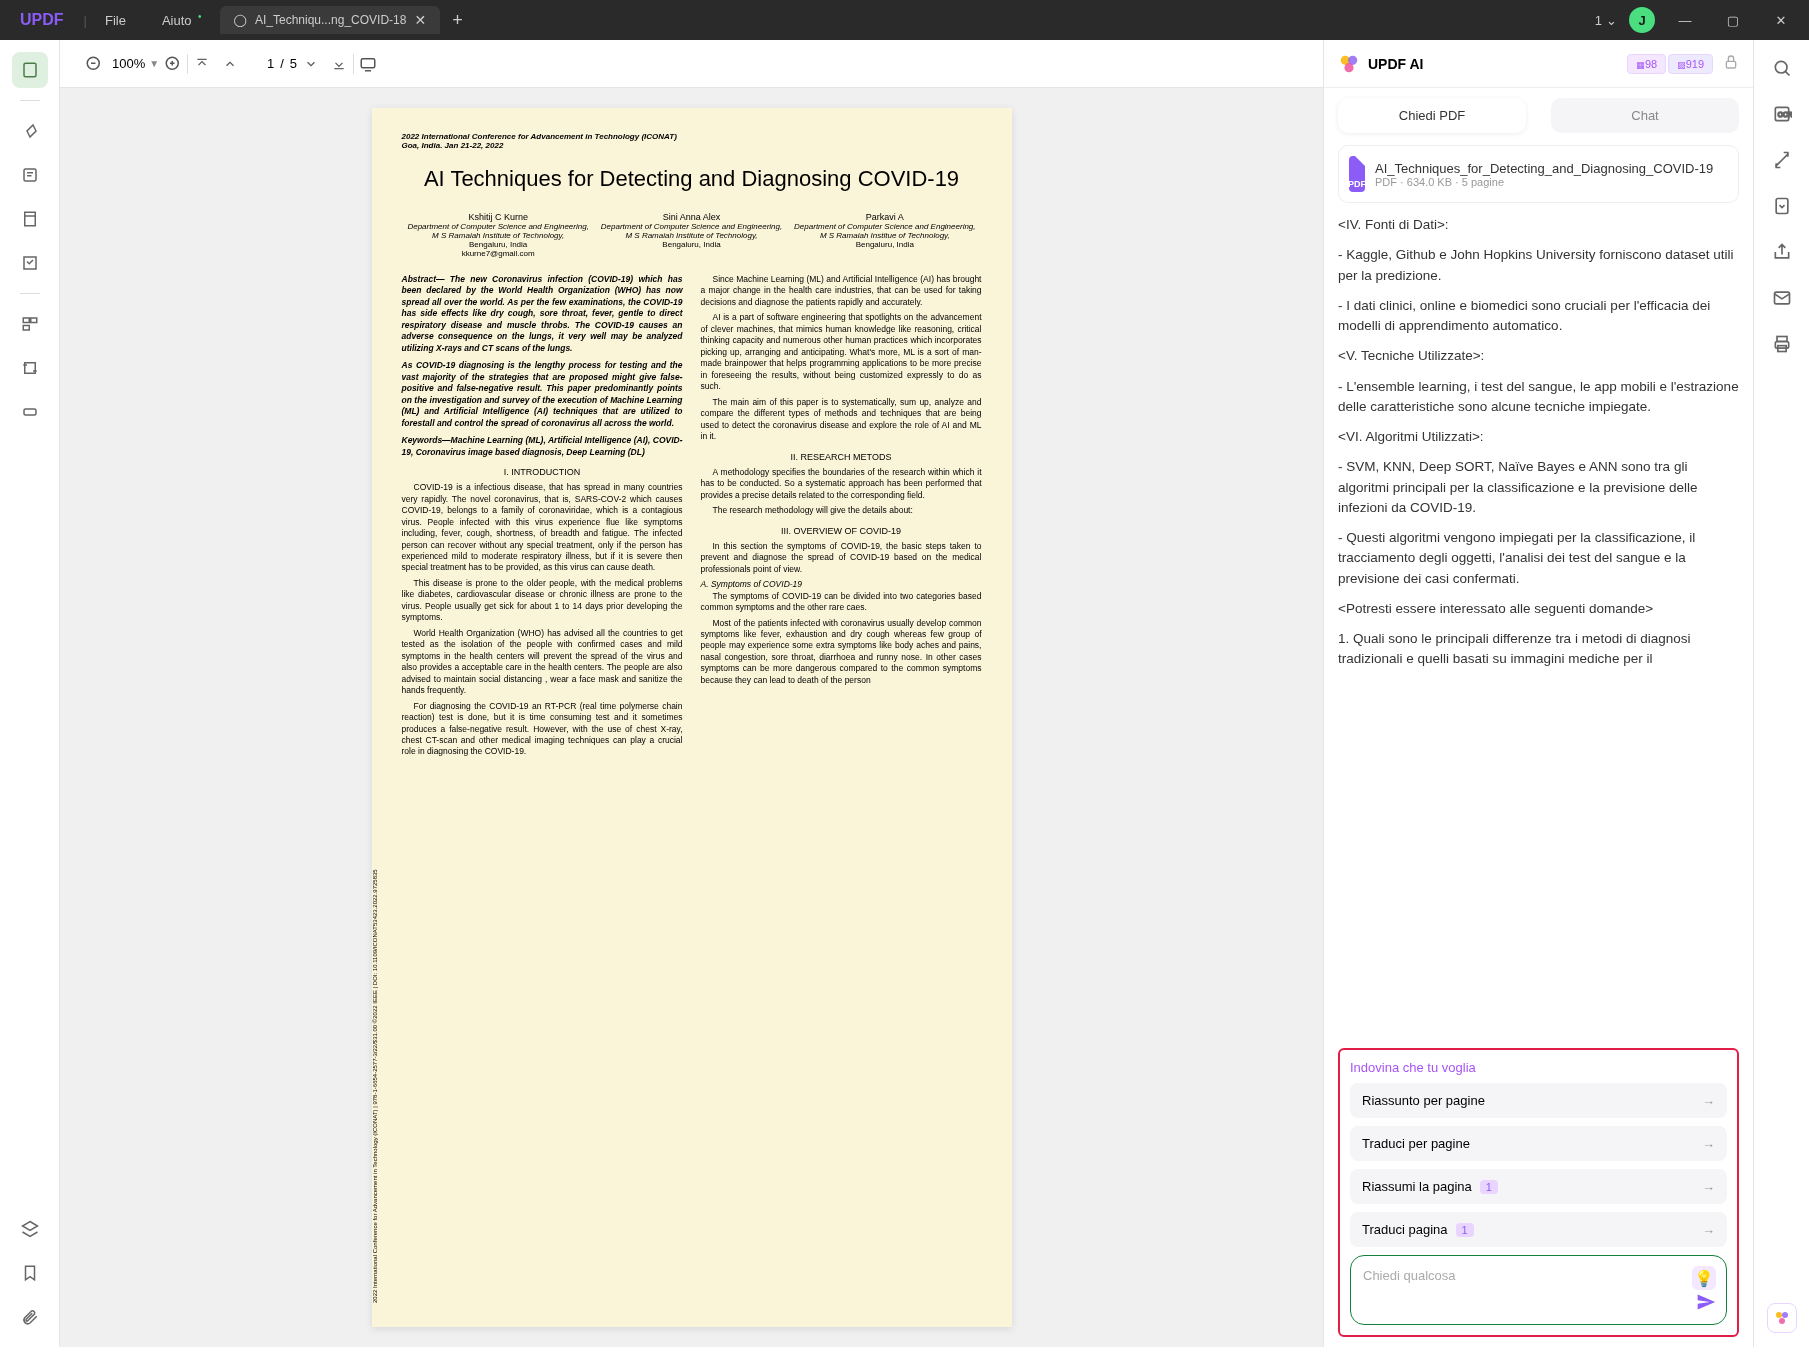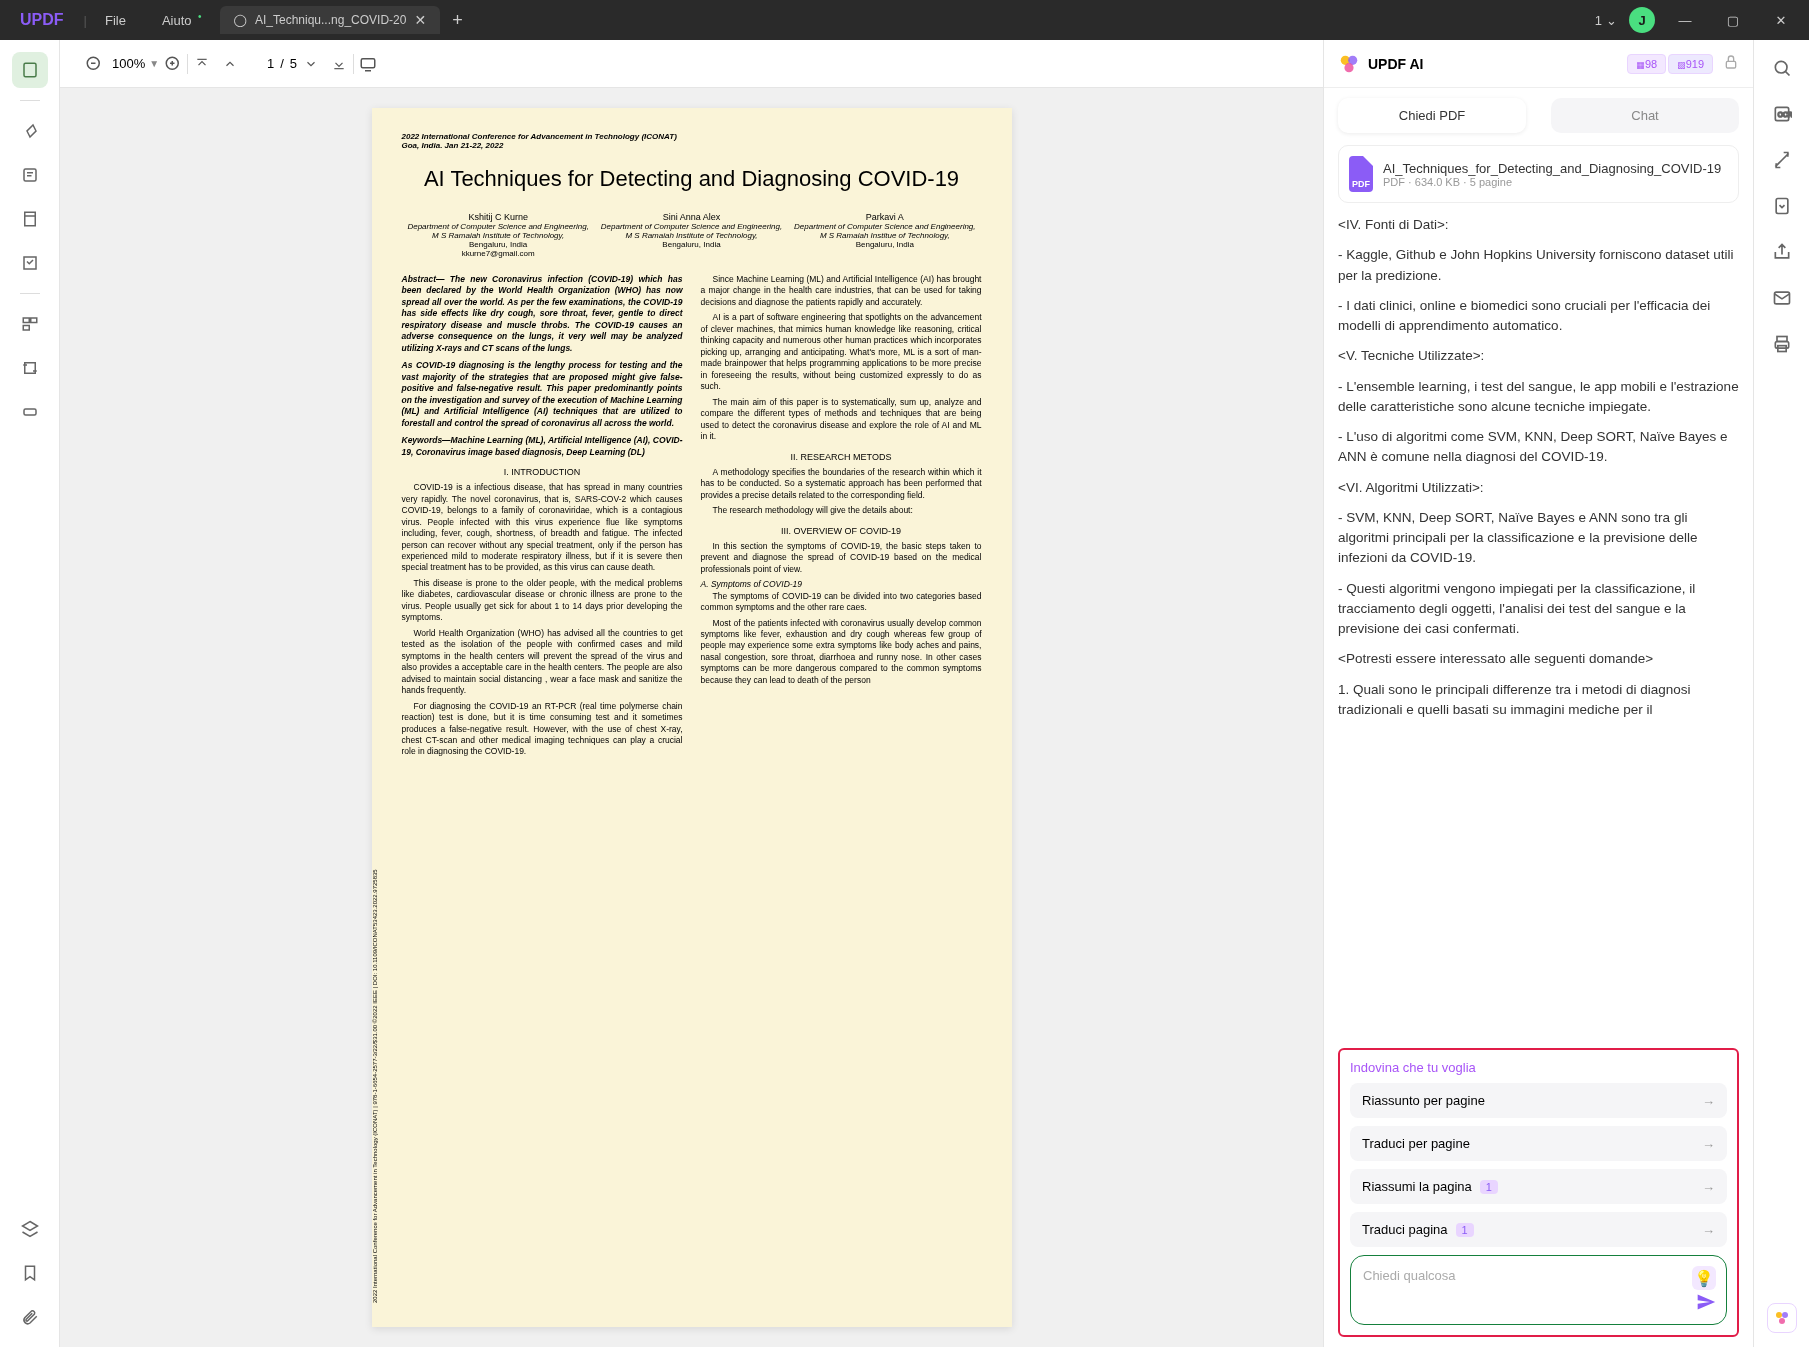--- a/index.html
+++ b/index.html
@@ -53,21 +53,21 @@
 .credits { display: flex; gap: 2px; }
 .credit-badge { font-size: 11px; padding: 3px 8px; border-radius: 4px; background: #f3e8ff; color: #a855f7; border: 1px solid #e9d5ff; }
 .credit-badge.v2 { background: #ede9fe; }
 .lock-icon { margin-left: 10px; color: #aaa; cursor: pointer; }
 
 .ai-tabs { display: flex; padding: 10px 14px 0; gap: 25px; justify-content: flex-end; }
 .ai-tab { flex: 1; text-align: center; padding: 10px; border-radius: 10px; font-size: 13px; cursor: pointer; background: #f5f5f7; color: #888; }
 .ai-tab.active { background: #fff; color: #333; box-shadow: 0 1px 4px rgba(0,0,0,0.08); }
 
 .file-card { margin: 12px 14px; padding: 10px; border: 1px solid #eee; border-radius: 10px; display: flex; gap: 10px; align-items: center; }
-.file-icon { width: 24px; height: 36px; background: #8b5cf6; border-radius: 4px; color: #fff; font-size: 9px; font-weight: bold; display: flex; align-items: flex-end; justify-content: center; padding-bottom: 3px; position: relative; }
+.file-icon { width: 16px; height: 36px; background: #8b5cf6; border-radius: 4px; color: #fff; font-size: 9px; font-weight: bold; display: flex; align-items: flex-end; justify-content: center; padding-bottom: 3px; position: relative; }
 .file-icon::before { content: ''; position: absolute; top: 0; right: 0; border: 5px solid transparent; border-top-color: #fff; border-right-color: #fff; }
 .file-name { font-size: 13px; color: #333; }
 .file-meta { font-size: 11px; color: #999; }
 
 .ai-body { flex: 1; overflow: auto; padding: 0 14px; font-size: 13.5px; line-height: 1.5; color: #333; }
 .ai-body p { margin-bottom: 10px; }
 
 .suggest-box { margin: 0 14px 10px; border: 2px solid #e11d48; border-radius: 6px; padding: 10px; }
 .suggest-title { color: #a855f7; font-size: 13px; margin-bottom: 8px; }
 .suggest-item { background: #f5f5f7; border-radius: 8px; padding: 10px 12px; margin-bottom: 8px; display: flex; align-items: center; justify-content: space-between; cursor: pointer; font-size: 13px; }
@@ -86,21 +86,21 @@
 </head>
 <body>
 
 <div class="titlebar">
   <span class="logo">UPDF</span>
   <span style="color:#555">|</span>
   <span class="menu-item">File</span>
   <span class="menu-item dot">Aiuto</span>
   <div class="tab">
     <span>◯</span>
-    <span>AI_Techniqu...ng_COVID-20</span>
+    <span>AI_Techniqu...ng_COVID-18</span>
     <span class="tab-close">✕</span>
   </div>
   <span class="tab-add">+</span>
   <div class="titlebar-right">
     <span class="page-indicator">
         <span>1</span> 
         <span>⌄</span>
       </span>
     <div class="user-badge">J</div>
     <div class="win-btn">—</div>
@@ -320,21 +320,20 @@
         <div class="file-meta">PDF · 634.0 KB · 5 pagine</div>
       </div>
     </div>
 
     <div class="ai-body">
       <p>&lt;IV. Fonti di Dati&gt;:</p>
       <p>- Kaggle, Github e John Hopkins University forniscono dataset utili per la predizione.</p>
       <p>- I dati clinici, online e biomedici sono cruciali per l'efficacia dei modelli di apprendimento automatico.</p>
       <p>&lt;V. Tecniche Utilizzate&gt;:</p>
       <p>- L'ensemble learning, i test del sangue, le app mobili e l'estrazione delle caratteristiche sono alcune tecniche impiegate.</p>
-      <p>- L'uso di algoritmi come SVM, KNN, Deep SORT, Naïve Bayes e ANN è comune nella diagnosi del COVID-19.</p>
       <p>&lt;VI. Algoritmi Utilizzati&gt;:</p>
       <p>- SVM, KNN, Deep SORT, Naïve Bayes e ANN sono tra gli algoritmi principali per la classificazione e la previsione delle infezioni da COVID-19.</p>
       <p>- Questi algoritmi vengono impiegati per la classificazione, il tracciamento degli oggetti, l'analisi dei test del sangue e la previsione dei casi confermati.</p>
       <p>&lt;Potresti essere interessato alle seguenti domande&gt;</p>
       <p>1. Quali sono le principali differenze tra i metodi di diagnosi tradizionali e quelli basati su immagini mediche per il</p>
     </div>
 
     <div class="suggest-box">
       <div class="suggest-title">Indovina che tu voglia</div>
       <div class="suggest-item">

